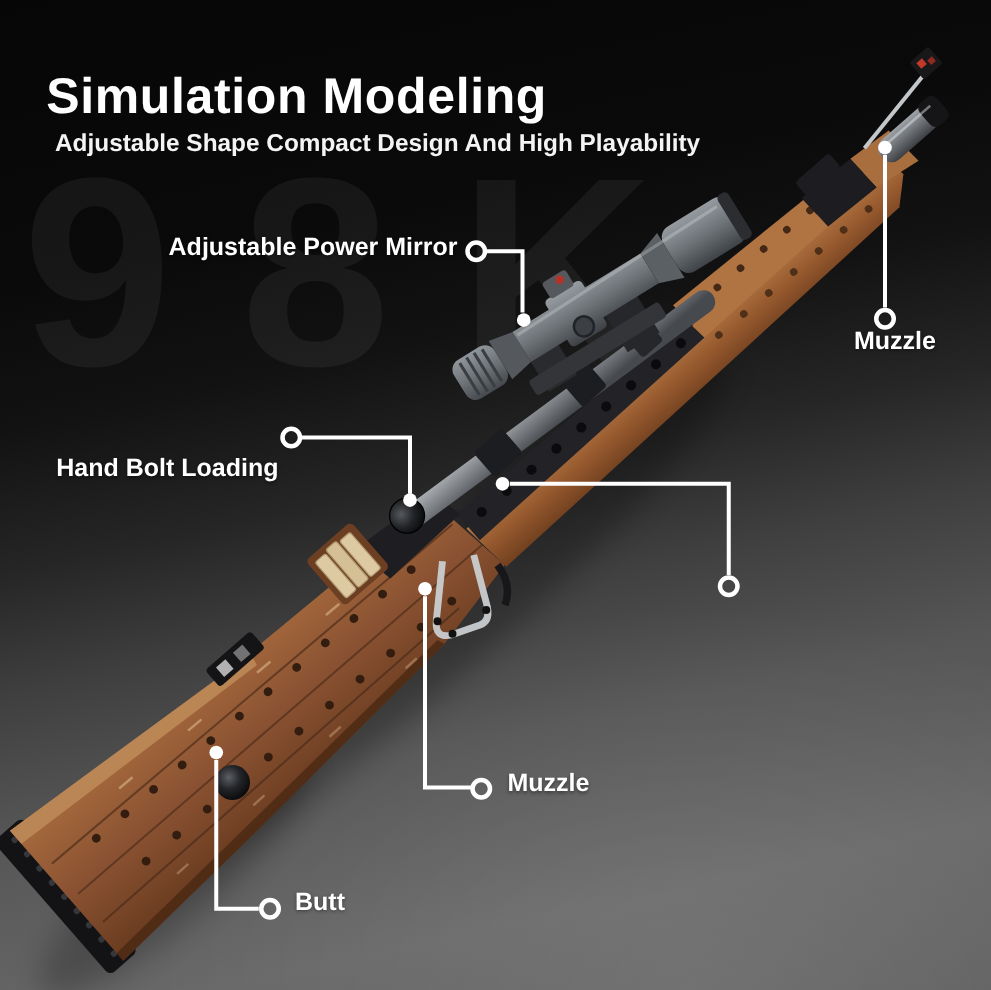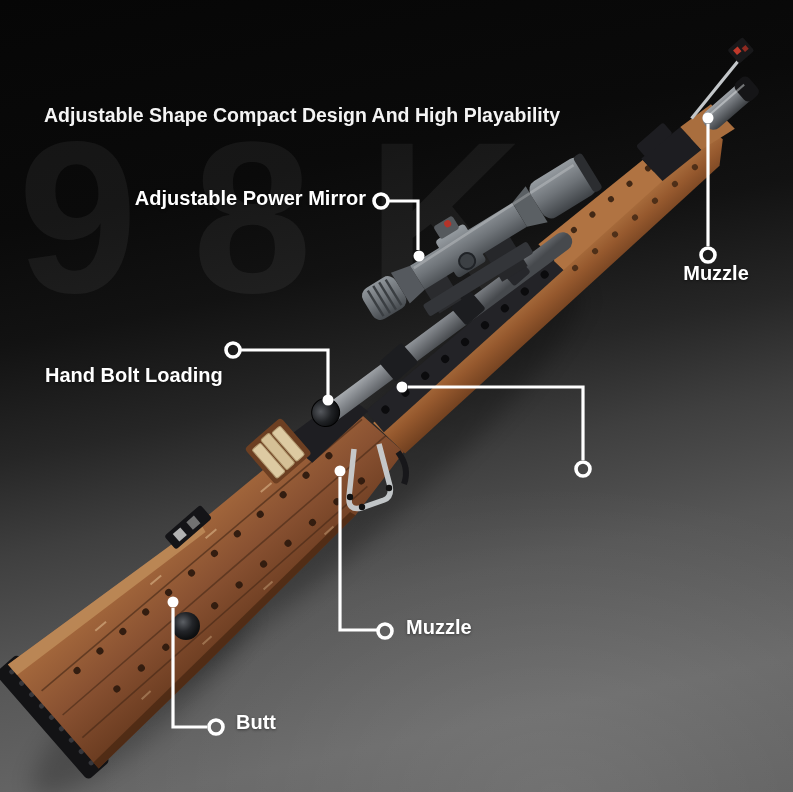--- a/index.html
+++ b/index.html
@@ -208,20 +208,21 @@
         <circle cx="419" cy="256" r="5.5"></circle>
         <circle cx="708" cy="118" r="5.5"></circle>
         <circle cx="328" cy="400" r="5.5"></circle>
         <circle cx="402" cy="387" r="5.5"></circle>
         <circle cx="340" cy="471" r="5.5"></circle>
         <circle cx="173" cy="602" r="5.5"></circle>
       </g>
     </g>
   </svg>
 
+  <h1 class="txt page-title">Simulation Modeling</h1>
   <h2 class="txt page-subtitle">Adjustable Shape Compact Design And High Playability</h2>
 
   <div class="txt callout-label lbl-power">Adjustable Power Mirror</div>
   <div class="txt callout-label lbl-muzzle">Muzzle</div>
   <div class="txt callout-label lbl-handbolt">Hand Bolt Loading</div>
   <div class="txt callout-label lbl-trigger">Muzzle</div>
   <div class="txt callout-label lbl-butt">Butt</div>
 
 </div>
 

